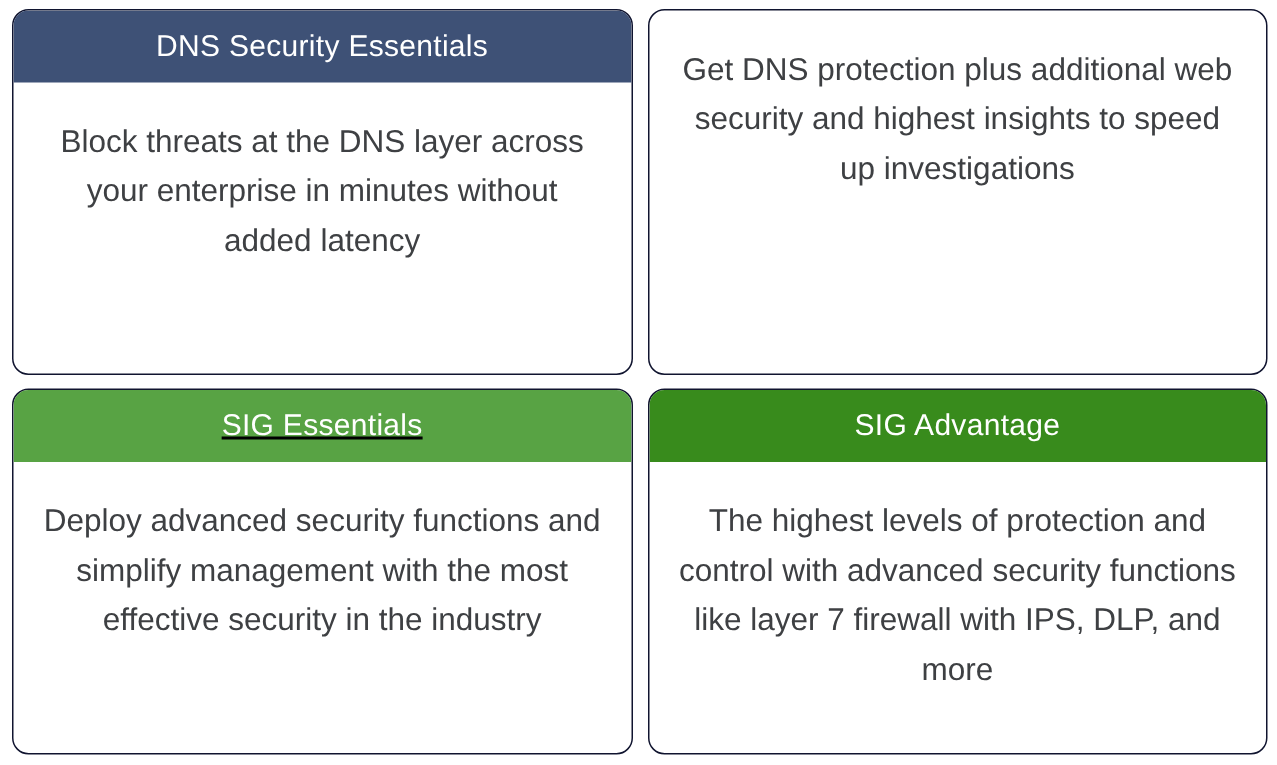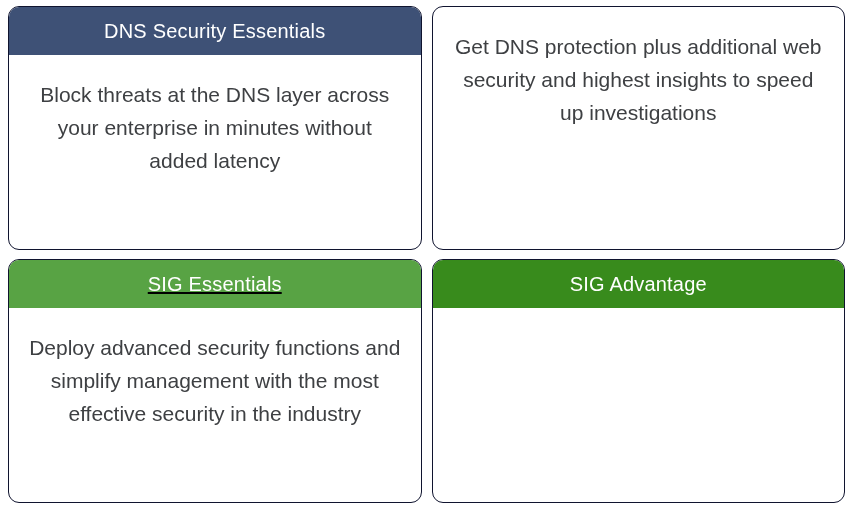--- a/index.html
+++ b/index.html
@@ -78,15 +78,18 @@
     </div>
     <div class="card-body">
       <div class="card-text">Deploy advanced security functions and simplify management with the most effective security in the industry</div>
     </div>
   </div>
 
   <div class="card">
     <div class="card-header" style="background-color: rgb(56, 139, 28); text-align: right;">
       <span class="card-title">SIG Advantage</span>
     </div>
+    <div class="card-body">
+      <div class="card-text">The highest levels of protection and control with advanced security functions like layer 7 firewall with IPS, DLP, and more</div>
+    </div>
   </div>
 
 </div>
 
 </body></html>

